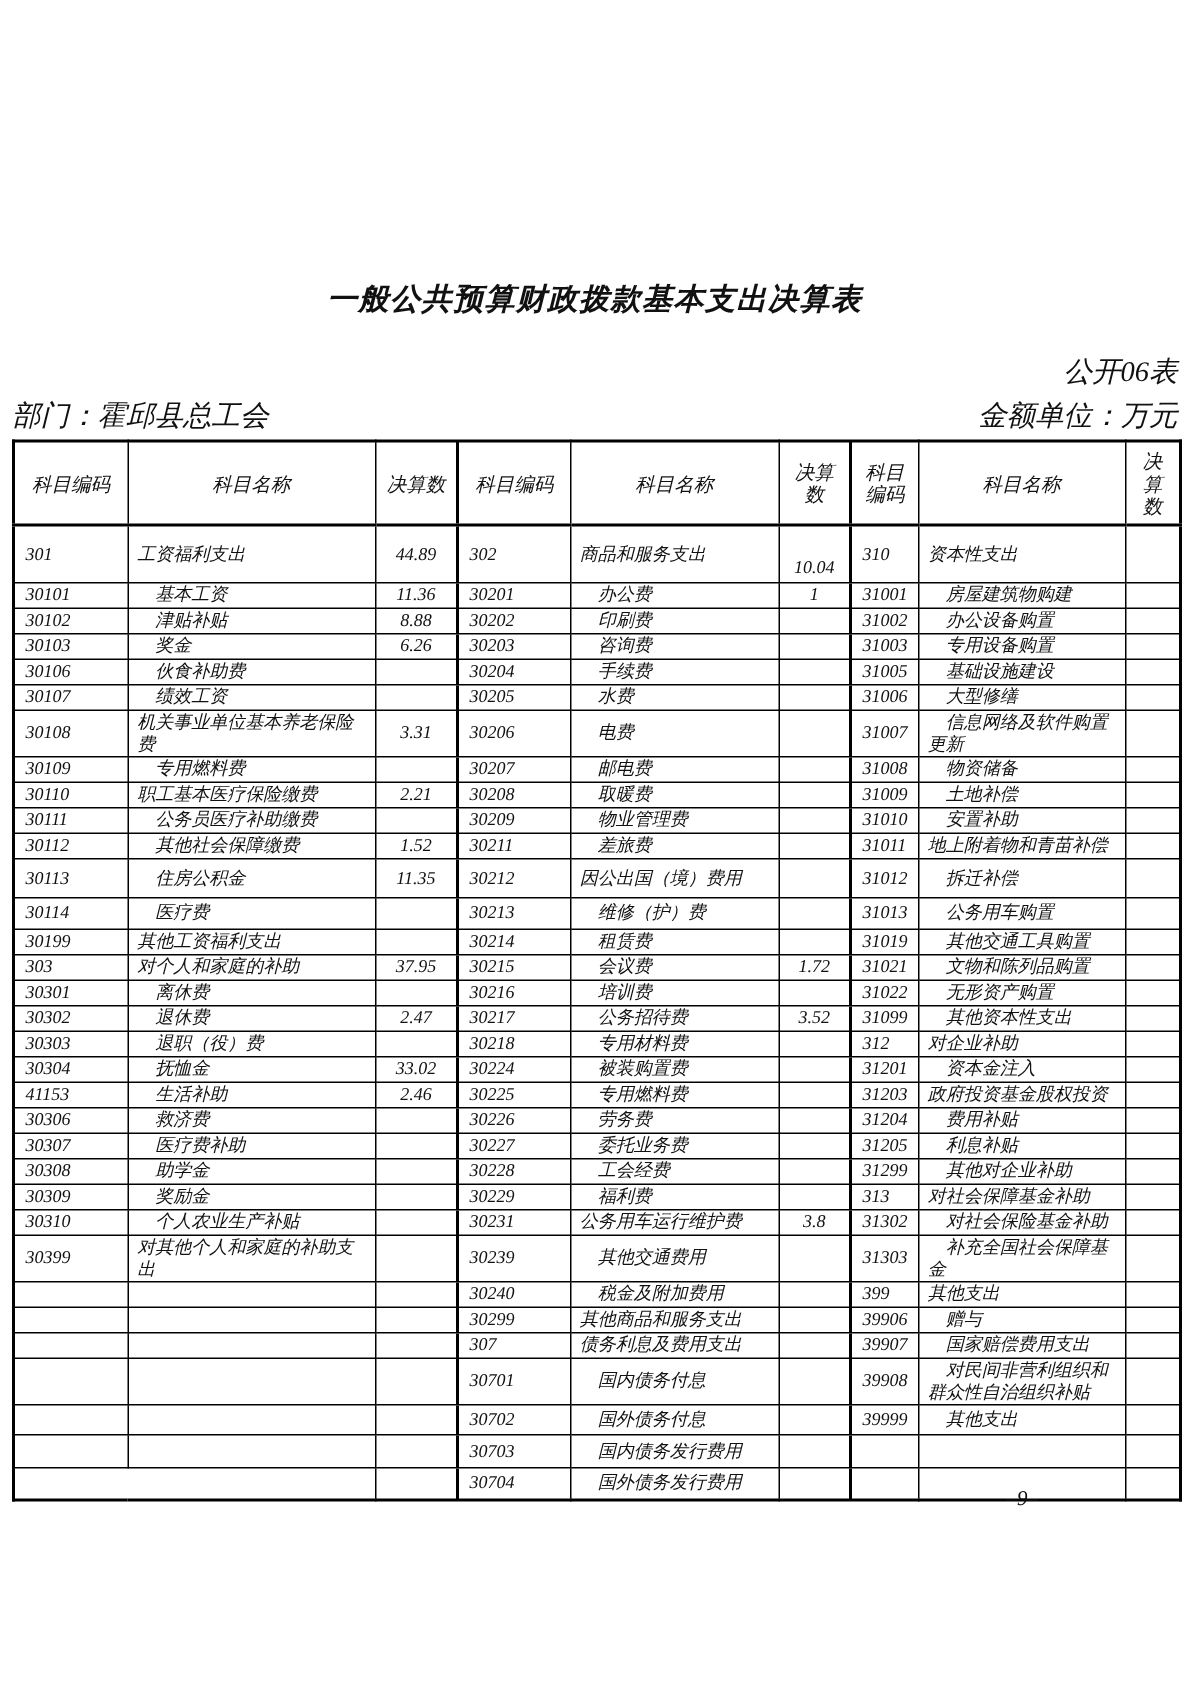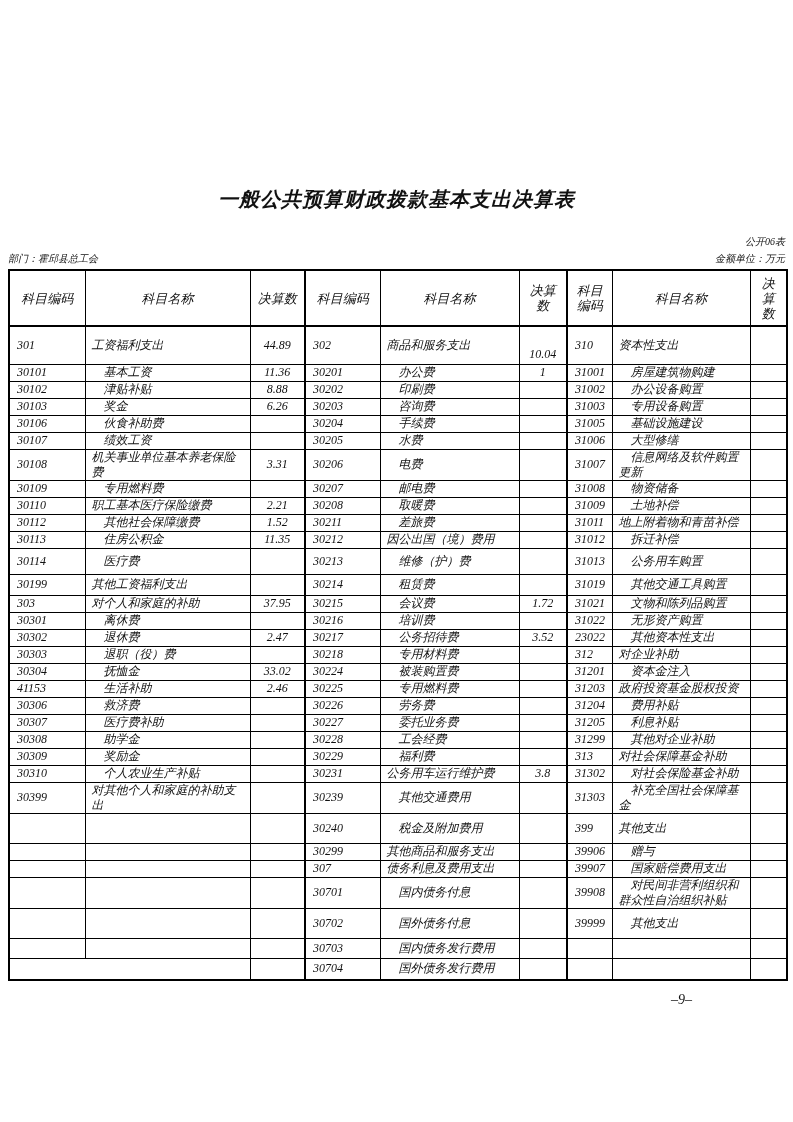--- a/index.html
+++ b/index.html
@@ -16,21 +16,21 @@
   .doc-title {
     margin:0;
     padding-top:186px;
     text-align:center;
     font-family:"Liberation Sans","DejaVu Sans",sans-serif;
     font-weight:bold;
     font-size:20px;
     letter-spacing:1px;
   }
 
-  .meta { margin-top:22px; font-size:10px; }
+  .meta { margin-top:22px; font-size:19px; }
   .meta-line1 { text-align:right; }
   .meta-line2 { display:flex; justify-content:space-between; margin-top:3px; }
 
   table.fin {
     margin-top:3px;
     border-collapse:collapse;
     table-layout:fixed;
     width:778px;
     border:2px solid #000;
   }
@@ -210,20 +210,31 @@
           <td class="name g1">职工基本医疗保险缴费</td>
           <td class="val g1">2.21</td>
           <td class="code g2 gs">30208</td>
           <td class="name g2 indent">取暖费</td>
           <td class="val g2"></td>
           <td class="code g3 gs">31009</td>
           <td class="name g3 indent">土地补偿</td>
           <td class="val g3"></td>
         </tr>
         <tr>
+          <td class="code g1">30111</td>
+          <td class="name g1 indent">公务员医疗补助缴费</td>
+          <td class="val g1"></td>
+          <td class="code g2 gs">30209</td>
+          <td class="name g2 indent">物业管理费</td>
+          <td class="val g2"></td>
+          <td class="code g3 gs">31010</td>
+          <td class="name g3 indent">安置补助</td>
+          <td class="val g3"></td>
+        </tr>
+        <tr>
           <td class="code g1">30112</td>
           <td class="name g1 indent">其他社会保障缴费</td>
           <td class="val g1">1.52</td>
           <td class="code g2 gs">30211</td>
           <td class="name g2 indent">差旅费</td>
           <td class="val g2"></td>
           <td class="code g3 gs">31011</td>
           <td class="name g3">地上附着物和青苗补偿</td>
           <td class="val g3"></td>
         </tr>
@@ -282,21 +293,21 @@
           <td class="name g3 indent">无形资产购置</td>
           <td class="val g3"></td>
         </tr>
         <tr>
           <td class="code g1">30302</td>
           <td class="name g1 indent">退休费</td>
           <td class="val g1">2.47</td>
           <td class="code g2 gs">30217</td>
           <td class="name g2 indent">公务招待费</td>
           <td class="val g2">3.52</td>
-          <td class="code g3 gs">23022</td>
+          <td class="code g3 gs">31099</td>
           <td class="name g3 indent">其他资本性支出</td>
           <td class="val g3"></td>
         </tr>
         <tr>
           <td class="code g1">30303</td>
           <td class="name g1 indent">退职（役）费</td>
           <td class="val g1"></td>
           <td class="code g2 gs">30218</td>
           <td class="name g2 indent">专用材料费</td>
           <td class="val g2"></td>

